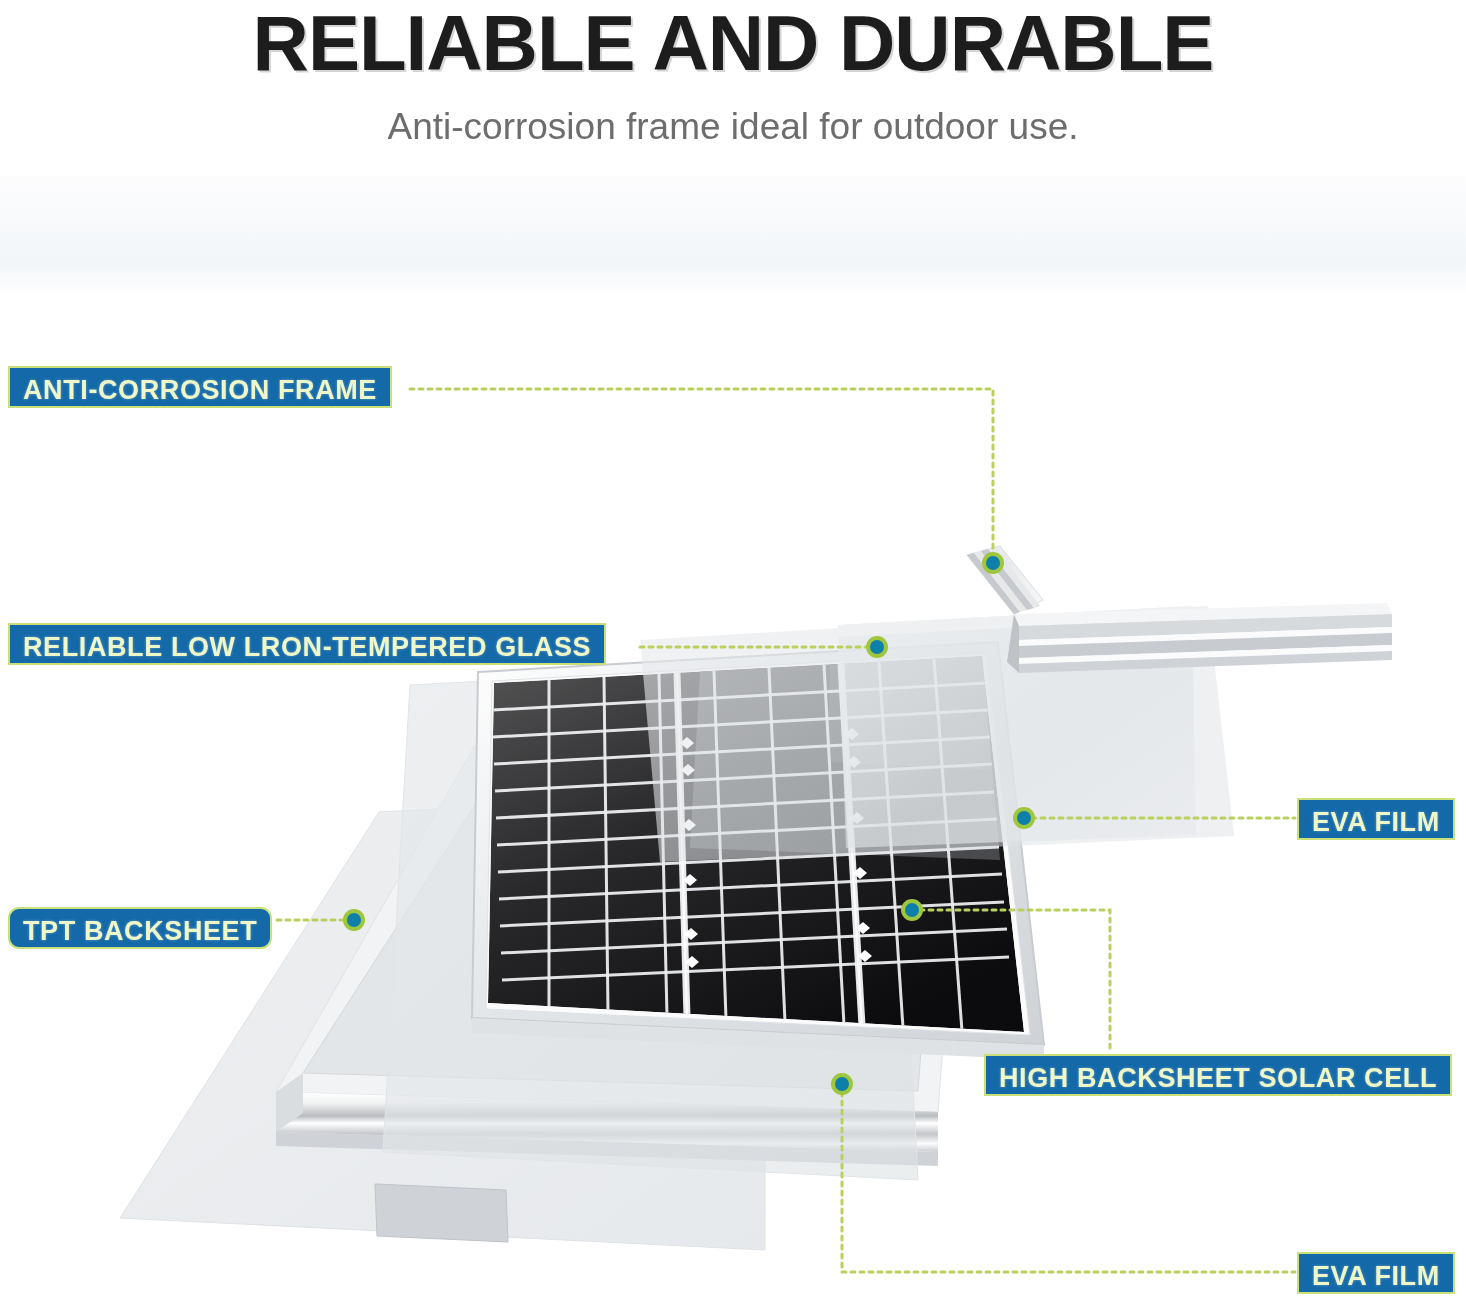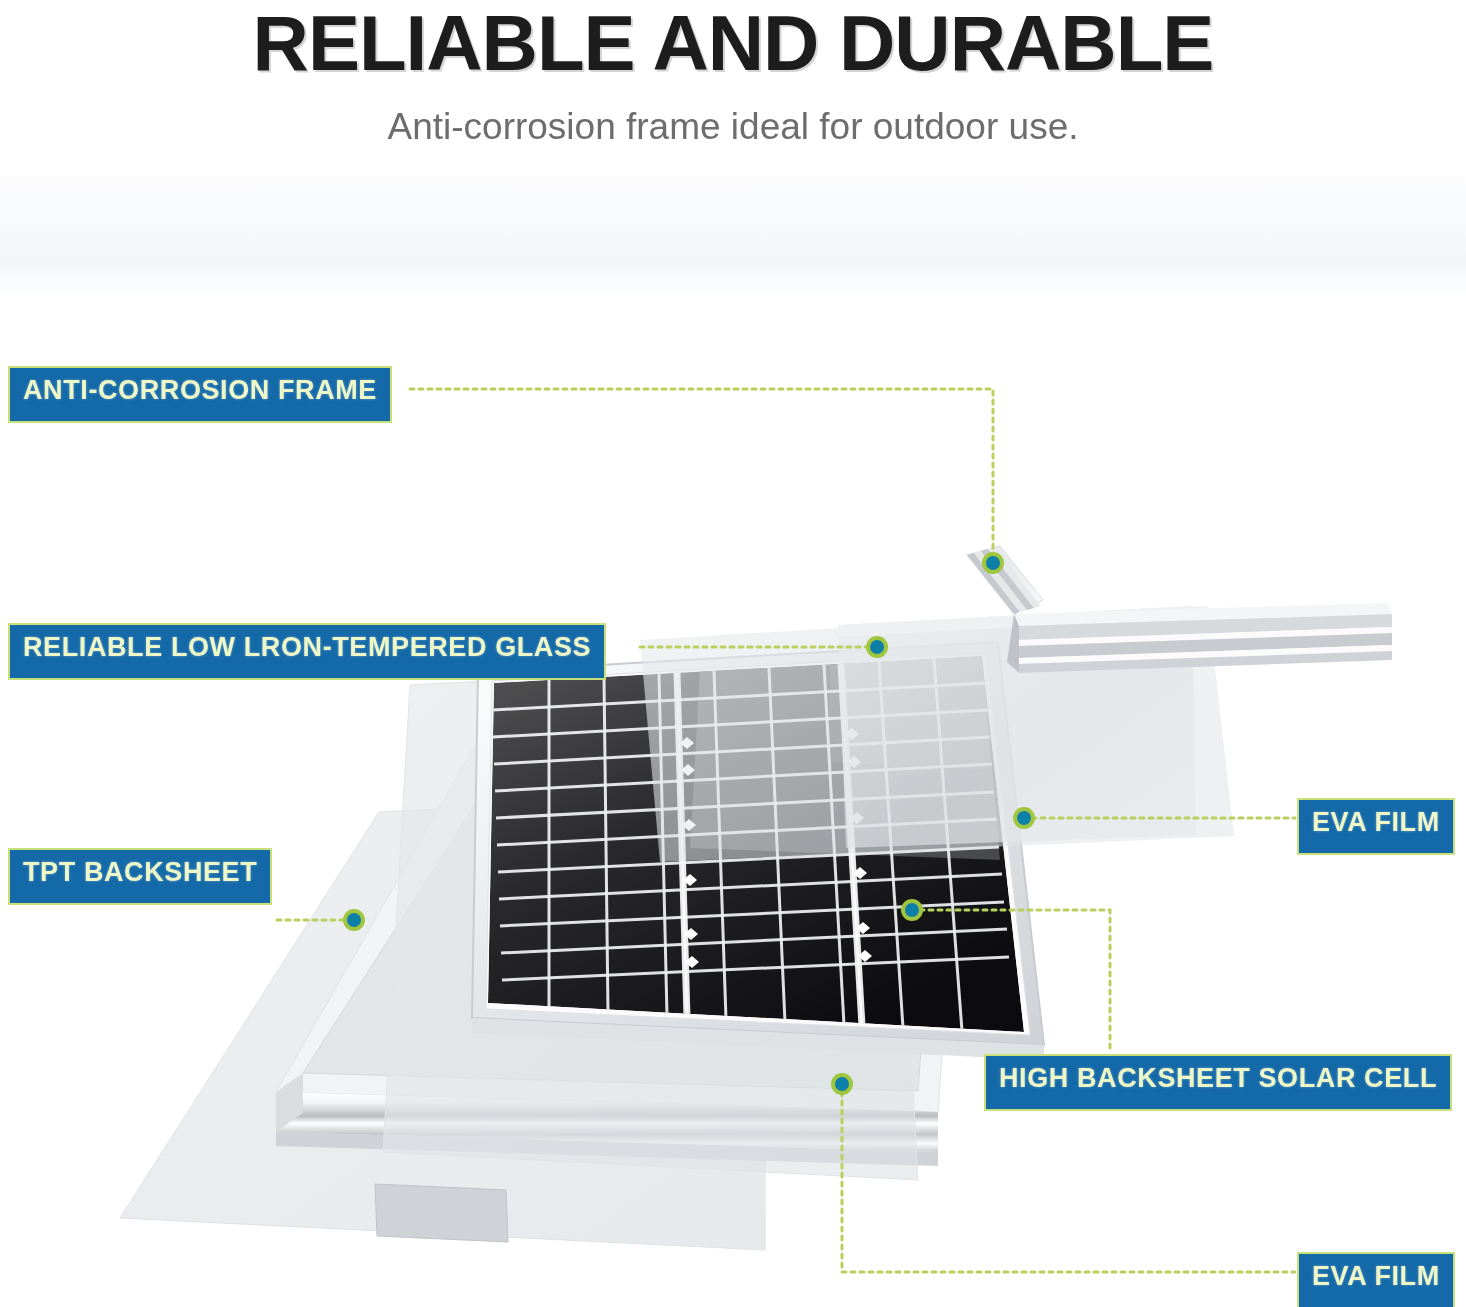--- a/index.html
+++ b/index.html
@@ -32,28 +32,28 @@
   
   .callout{
     position:absolute;
     background:#1469a8;
     border:2px solid #c9e07a;
     color:#eef7c8;
     font-weight:bold;
     font-size:27px;
     letter-spacing:.6px;
     line-height:1;
-    padding:9px 13px 17px 13px;
+    padding:9px 13px 2px 13px;
     white-space:nowrap;
     box-sizing:border-box;
     text-shadow:0 0 3px rgba(255,255,255,.35);
   }
   #cl-frame      {left:8px;  top:366px;}
   #cl-glass      {left:8px;  top:623px;}
-  #cl-tpt        {left:8px;  top:848px;}
+  #cl-tpt        {left:8px;  top:907px;border-radius:11px;}
   #cl-eva-top    {left:1297px;top:798px;}
   #cl-cell       {left:984px;top:1054px;}
   #cl-eva-bottom {left:1297px;top:1252px;}
 
   
   #leaders{position:absolute;left:0;top:0;width:1466px;height:1307px;}
   .ld{fill:none;stroke:#b9cf5e;stroke-width:3;stroke-dasharray:4 5;stroke-linecap:round;}
   .dot-outer{fill:#9fc63c;}
   .dot-inner{fill:#0e7fa8;}
 

